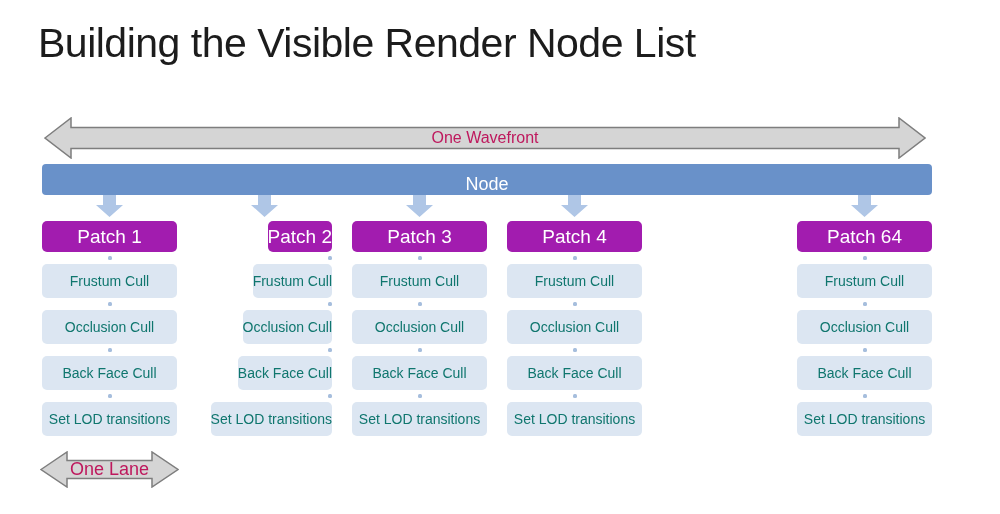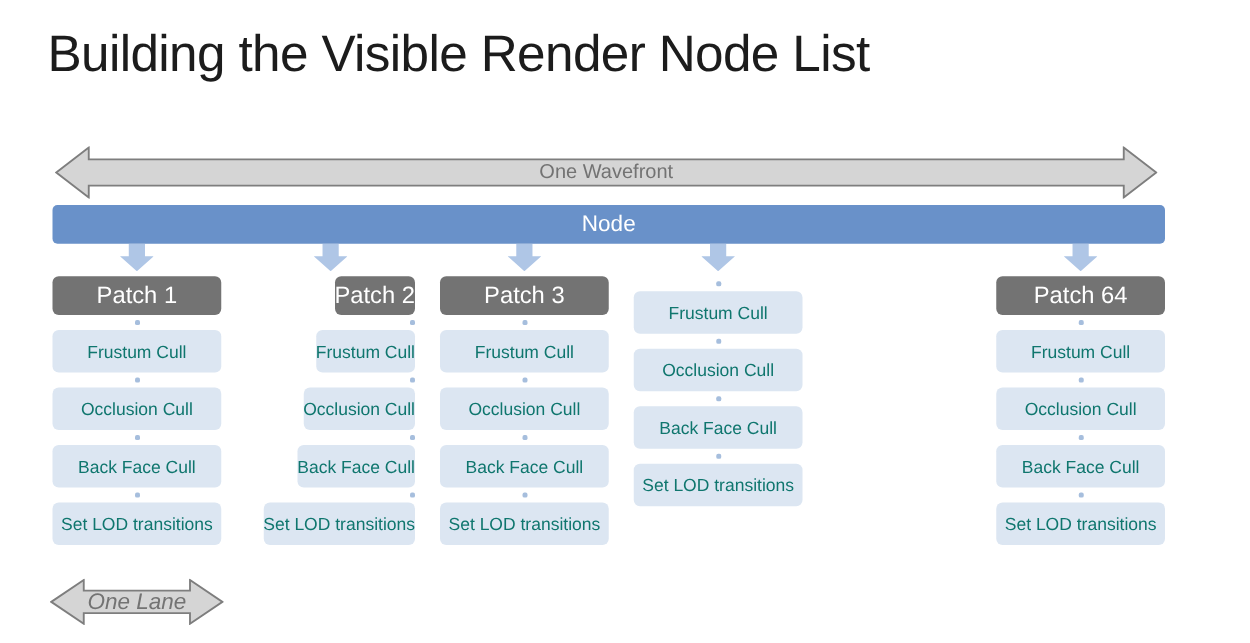--- a/index.html
+++ b/index.html
@@ -10,43 +10,43 @@
   .title{
     position:absolute;left:38px;top:20px;
     font-size:41px;font-weight:300;letter-spacing:-0.5px;color:#1c1c1c;
     white-space:nowrap;
   }
   .arrow-wrap{position:absolute;}
   .arrow-wrap svg{display:block;}
   .arrow-label{
     position:absolute;left:0;top:0;width:100%;height:100%;
     display:flex;align-items:center;justify-content:center;
-    color:#737373;
+    color:#be185d;
     text-align:right;
   }
   .wavefront{left:44px;top:117px;width:882px;height:42px;}
   .wavefront .arrow-label{font-size:16px;}
-  .lane{left:40px;top:463px;width:139px;height:37px;font-style:italic;}
+  .lane{left:40px;top:451px;width:139px;height:37px;}
   .lane .arrow-label{font-size:18px;}
   .node-bar{
     position:absolute;left:42px;top:164px;width:890px;height:31px;
     background:#6991c9;border-radius:4px;
-    display:flex;align-items:center;justify-content:center;
+    display:flex;align-items:flex-end;justify-content:center;
     color:#ffffff;font-size:18px;
   }
   .down-arrow{
     position:absolute;top:195px;width:27px;height:22px;background:#afc6e6;
     clip-path:polygon(26% 0,74% 0,74% 45%,100% 45%,50% 100%,0 45%,26% 45%);
   }
   .column{
     position:absolute;top:221px;width:135px;
     display:flex;flex-direction:column;
   }
   .patch-header{
-    height:31px;background:#737373;border-radius:5px;
+    height:31px;background:#a21caf;border-radius:5px;
     display:flex;align-items:center;justify-content:center;
     color:#ffffff;font-size:19px;flex:0 0 auto;
   }
   .dot-row{height:12px;display:flex;align-items:center;justify-content:center;flex:0 0 auto;}
   .dot{width:4px;height:4px;border-radius:1.5px;background:#a6bedd;}
   .step{
     height:34px;background:#dce6f2;border-radius:5px;
     display:flex;align-items:center;justify-content:center;
     color:#0f766e;font-size:14px;flex:0 0 auto;white-space:nowrap;
   }
@@ -129,20 +129,21 @@
         <div class="dot"></div>
       </div>
     <div class="step">Back Face Cull</div>
     <div class="dot-row">
         <div class="dot"></div>
       </div>
     <div class="step">Set LOD transitions</div>
   </div>
 
   <div class="column" style="left:507px;">
+    <div class="patch-header">Patch 4</div>
     <div class="dot-row">
         <div class="dot"></div>
       </div>
     <div class="step">Frustum Cull</div>
     <div class="dot-row">
         <div class="dot"></div>
       </div>
     <div class="step">Occlusion Cull</div>
     <div class="dot-row">
         <div class="dot"></div>

